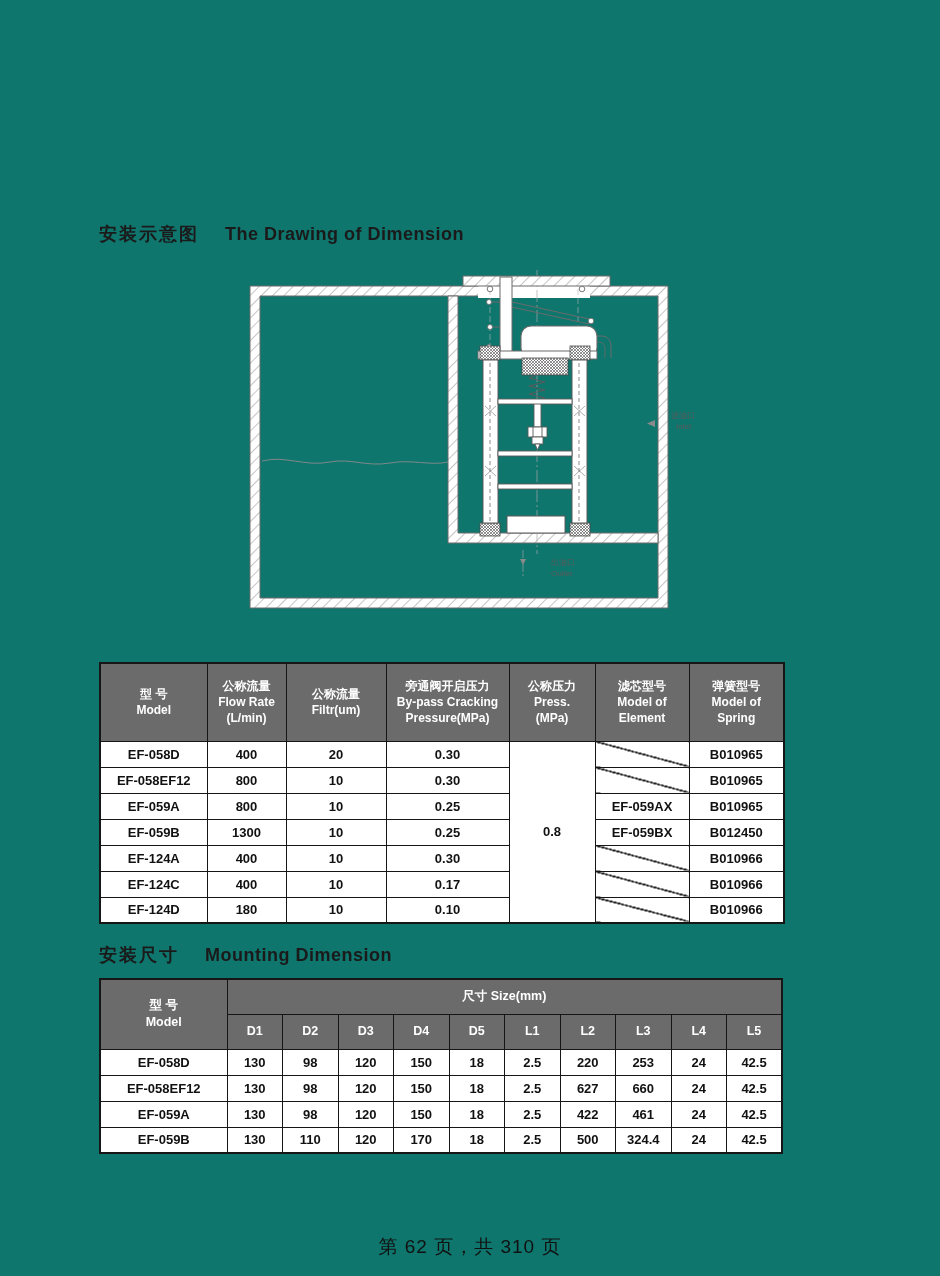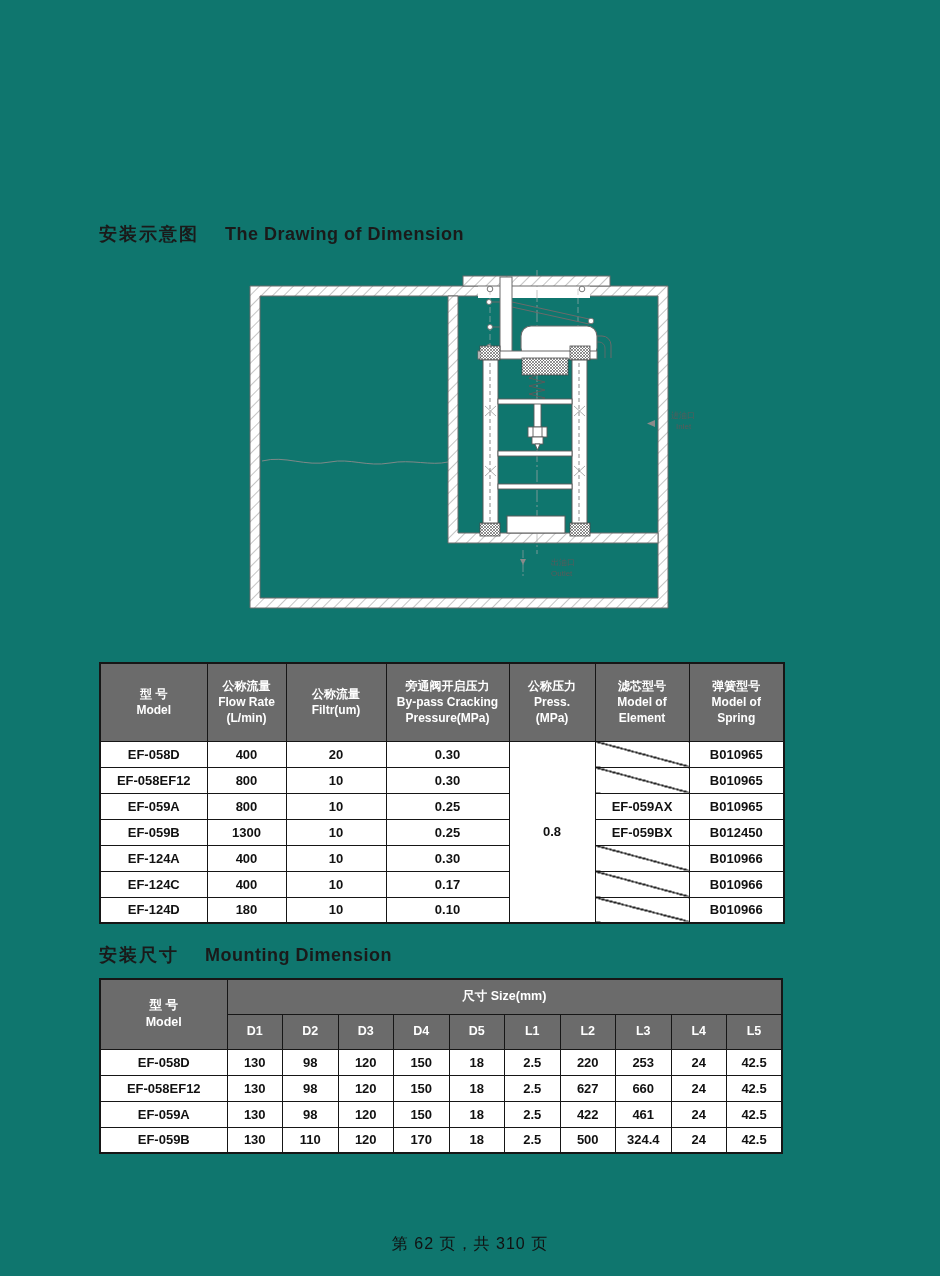--- a/index.html
+++ b/index.html
@@ -51,21 +51,21 @@
       #222 calc(50% - 0.8px),
       #222 calc(50% + 0.8px),
       transparent calc(50% + 0.8px));
   }
   .footer {
     position: absolute;
     top: 1234px;
     left: 0;
     width: 100%;
     text-align: center;
-    font-size: 16px;
+    font-size: 19px;
     color: #111;
     letter-spacing: 1px;
   }
 </style>
 </head>
 <body>
 
 <div class="page">
 
   <div class="section-title" style="top:222px;">

